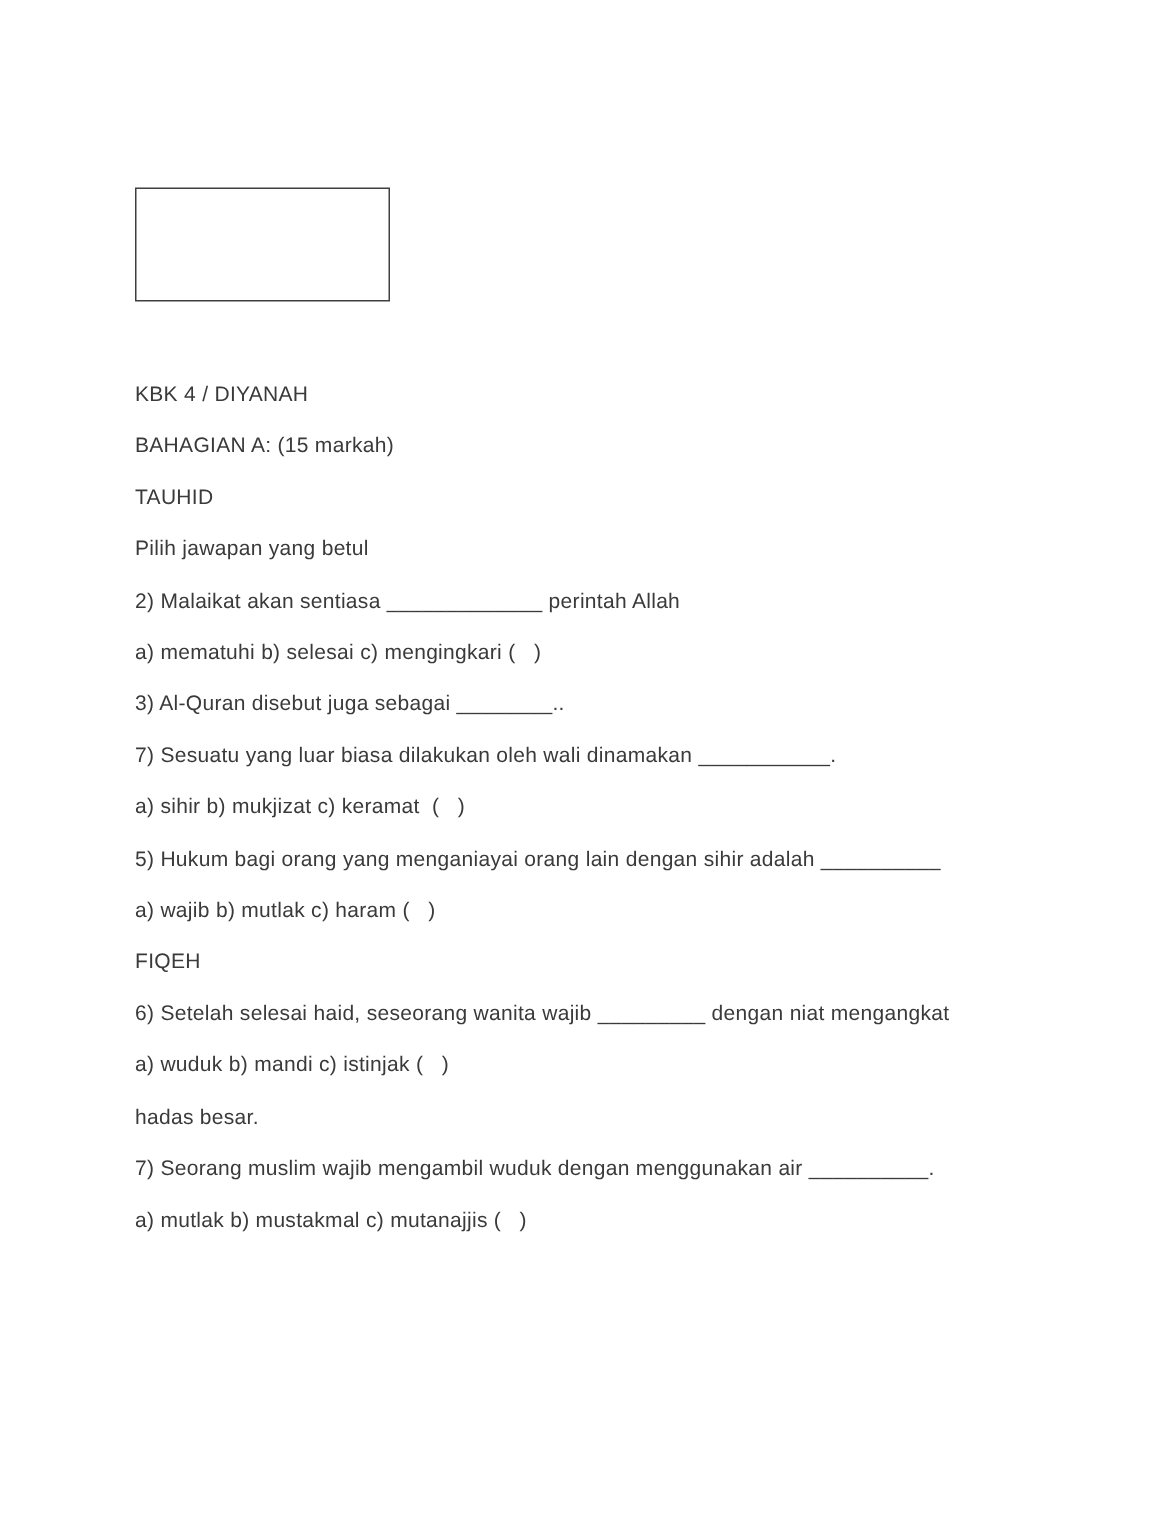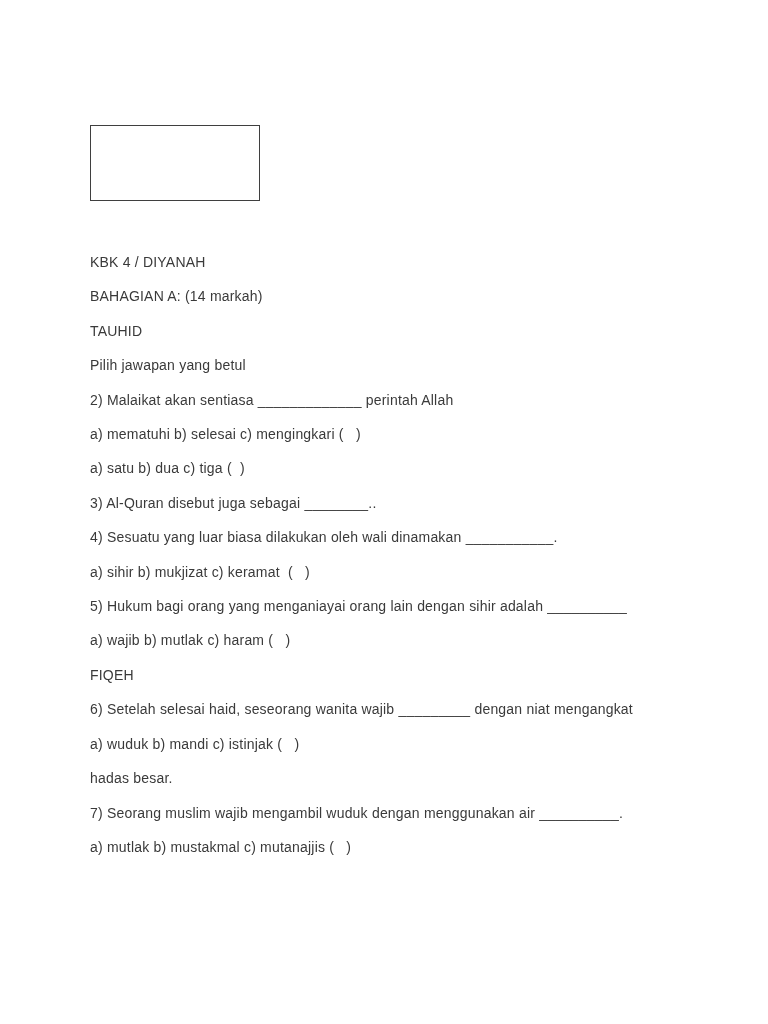--- a/index.html
+++ b/index.html
@@ -47,28 +47,27 @@
 </style>
 </head>
 <body>
 
 <div class="page">
 
   <div class="header-box"></div>
 
   <main class="content">
     <p class="line">KBK 4 / DIYANAH</p>
-    <p class="line">BAHAGIAN A: (14 markah)</p>
+    <p class="line">BAHAGIAN A: (15 markah)</p>
     <p class="line">TAUHID</p>
     <p class="line">Pilih jawapan yang betul</p>
     <p class="line">2) Malaikat akan sentiasa _____________ perintah Allah</p>
     <p class="line">a) mematuhi b) selesai c) mengingkari (   )</p>
-    <p class="line">a) satu b) dua c) tiga (  )</p>
     <p class="line">3) Al-Quran disebut juga sebagai ________..</p>
-    <p class="line">4) Sesuatu yang luar biasa dilakukan oleh wali dinamakan ___________.</p>
+    <p class="line">7) Sesuatu yang luar biasa dilakukan oleh wali dinamakan ___________.</p>
     <p class="line">a) sihir b) mukjizat c) keramat  (   )</p>
     <p class="line">5) Hukum bagi orang yang menganiayai orang lain dengan sihir adalah __________</p>
     <p class="line">a) wajib b) mutlak c) haram (   )</p>
     <p class="line">FIQEH</p>
     <p class="line">6) Setelah selesai haid, seseorang wanita wajib _________ dengan niat mengangkat</p>
     <p class="line">a) wuduk b) mandi c) istinjak (   )</p>
     <p class="line">hadas besar.</p>
     <p class="line">7) Seorang muslim wajib mengambil wuduk dengan menggunakan air __________.</p>
     <p class="line">a) mutlak b) mustakmal c) mutanajjis (   )</p>
   </main>

